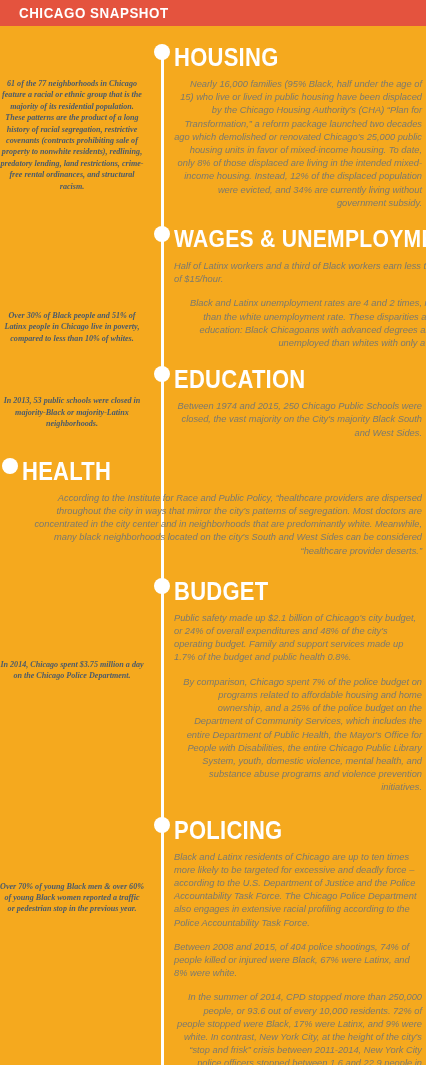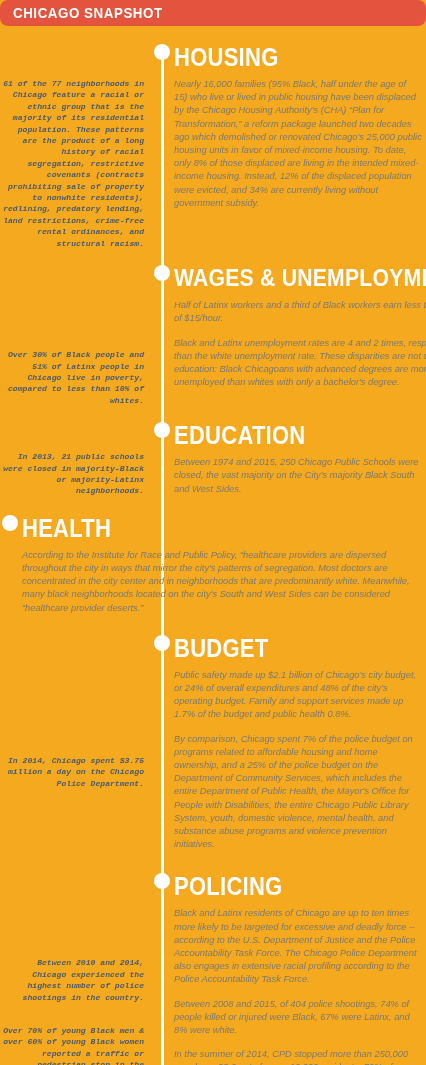--- a/index.html
+++ b/index.html
@@ -13,23 +13,22 @@
     font-family: "DejaVu Sans", sans-serif;
     overflow: hidden;
   }
 
   
   .header-bar {
     background: #E4533E;
     height: 26px;
     display: flex;
     align-items: center;
-    padding-left: 13px;
-    box-sizing: border-box;
-    border-radius: 8px;
+    padding-left: 19px;
+    box-sizing: border-box;
   }
   .header-title {
     color: #FFFFFF;
     font-family: "Liberation Sans", sans-serif;
     font-size: 14.5px;
     font-weight: bold;
     letter-spacing: 0.6px;
     transform: scaleX(0.92);
     transform-origin: left center;
     white-space: nowrap;
@@ -116,31 +115,32 @@
 
   
   .body-p {
     color: #7C7A6E;
     font-family: "Liberation Sans", sans-serif;
     font-style: italic;
     font-size: 9.3px;
     line-height: 13.2px;
     margin: 0 0 11px 0;
   }
-  .body-p:last-child { margin-bottom: 0; }
+  .body-p:last-child { margin-bottom: 0; text-align: right; }
 
   
   .stat {
     color: #4B5B6B;
-    font-family: Liberation Mono, monospace;
+    font-family: Liberation Serif, serif;
     font-style: italic;
     font-weight: bold;
     font-size: 8.1px;
     line-height: 11.4px;
     margin: 0 0 14px 0;
+    text-align: center;
   }
   .stat:last-child { margin-bottom: 0; }
 
   
   .sec-housing   { padding-top: 18px; }
   .sec-housing   .left-col { padding-top: 34px; }
   .sec-wages     { padding-top: 16px; }
   .sec-wages     .left-col { padding-top: 84px; }
   .sec-education { padding-top: 16px; }
   .sec-education .left-col { padding-top: 29px; }
@@ -194,21 +194,21 @@
           <h2 class="sec-heading">WAGES &amp; UNEMPLOYMENT</h2>
           <p class="body-p">Half of Latinx workers and a third of Black workers earn less than a living wage of $15/hour.</p>
           <p class="body-p">Black and Latinx unemployment rates are 4 and 2 times, respectively, higher than the white unemployment rate.  These disparities are not corrected by education: Black Chicagoans with advanced degrees are more likely to be unemployed than whites with only a bachelor's degree.</p>
         </div>
       </div>
     </div>
 
     <div class="section sec-education">
       <div class="section-row">
         <div class="left-col">
-          <p class="stat">In 2013, 21 public schools were closed in majority-Black or majority-Latinx neighborhoods.</p>
+          <p class="stat">In 2013, 53 public schools were closed in majority-Black or majority-Latinx neighborhoods.</p>
         </div>
         <div class="gutter">
           <div class="tl-dot"></div>
         </div>
         <div class="right-col">
           <h2 class="sec-heading">EDUCATION</h2>
           <p class="body-p">Between 1974 and 2015, 250 Chicago Public Schools were closed, the vast majority on the City's majority Black South and West Sides.</p>
         </div>
       </div>
     </div>
@@ -221,37 +221,36 @@
         <div class="right-col">
           <h2 class="sec-heading">HEALTH</h2>
           <p class="body-p">According to the Institute for Race and Public Policy, “healthcare providers are dispersed throughout the city in ways that mirror the city's patterns of segregation. Most doctors are concentrated in the city center and in neighborhoods that are predominantly white. Meanwhile, many black neighborhoods located on the city's South and West Sides can be considered “healthcare provider deserts.”</p>
         </div>
       </div>
     </div>
 
     <div class="section sec-budget">
       <div class="section-row">
         <div class="left-col">
-          <p class="stat" style="margin-top:79px;">In 2014, Chicago spent $3.75 million a day on the Chicago Police Department.</p>
+          <p class="stat" style="margin-top:40px;">In 2014, Chicago spent $3.75 million a day on the Chicago Police Department.</p>
         </div>
         <div class="gutter">
           <div class="tl-dot"></div>
         </div>
         <div class="right-col">
           <h2 class="sec-heading">BUDGET</h2>
           <p class="body-p">Public safety made up $2.1 billion of Chicago's city budget, or 24% of overall expenditures and 48% of the city's operating budget. Family and support services made up 1.7% of the budget and public health 0.8%.</p>
           <p class="body-p">By comparison, Chicago spent 7% of the police budget on programs related to affordable housing and home ownership, and a 25% of the police budget on the Department of Community Services, which includes the entire Department of Public Health, the Mayor's Office for People with Disabilities, the entire Chicago Public Library System, youth, domestic violence, mental health, and substance abuse programs and violence prevention initiatives.</p>
         </div>
       </div>
     </div>
 
     <div class="section sec-policing">
       <div class="section-row">
         <div class="left-col">
-          <p class="stat" style="margin-top:42px;">Between 2010 and 2014, Chicago experienced the highest number of police shootings in the country.</p>
           <p class="stat" style="margin-top:22px;">Over 70% of young Black men &amp; over 60% of young Black women reported a traffic or pedestrian stop in the previous year.</p>
 
         </div>
         <div class="gutter">
           <div class="tl-dot"></div>
         </div>
         <div class="right-col">
           <h2 class="sec-heading">POLICING</h2>
           <p class="body-p">Black and Latinx residents of Chicago are up to ten times more likely to be targeted for excessive and deadly force – according to the U.S. Department of Justice and the Police Accountability Task Force. The Chicago Police Department also engages in extensive racial profiling according to the Police Accountability Task Force.</p>
           <p class="body-p">Between 2008 and 2015, of 404 police shootings, 74% of people killed or injured were Black, 67% were Latinx, and 8% were white.</p>

